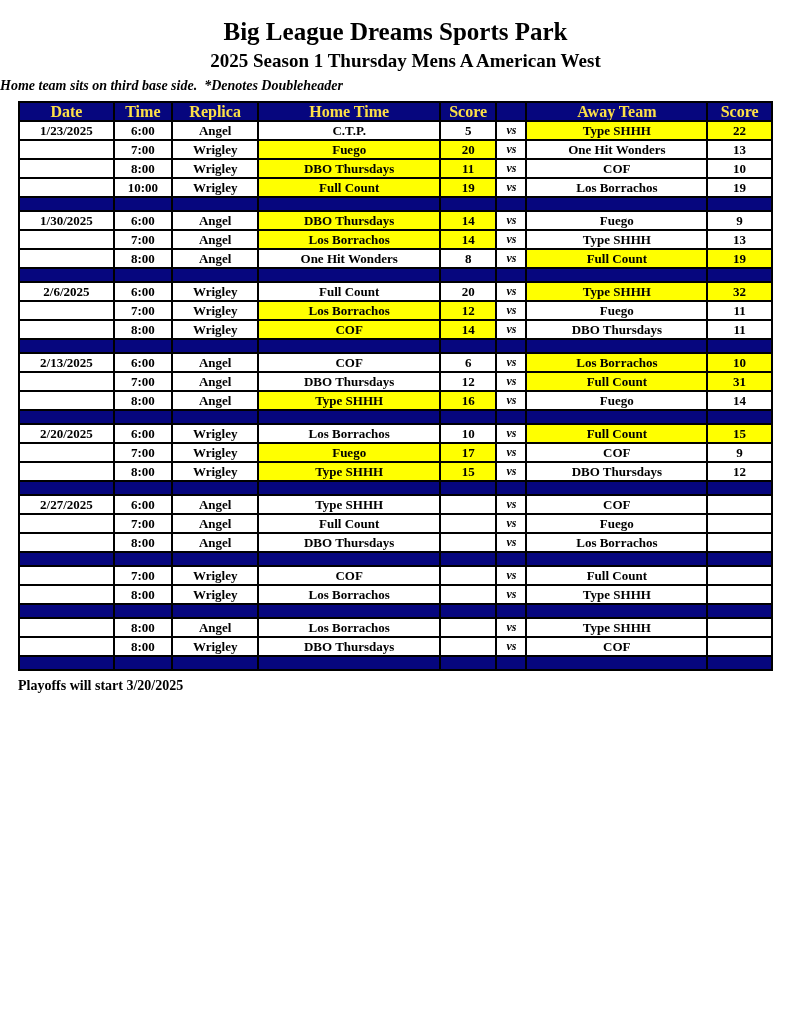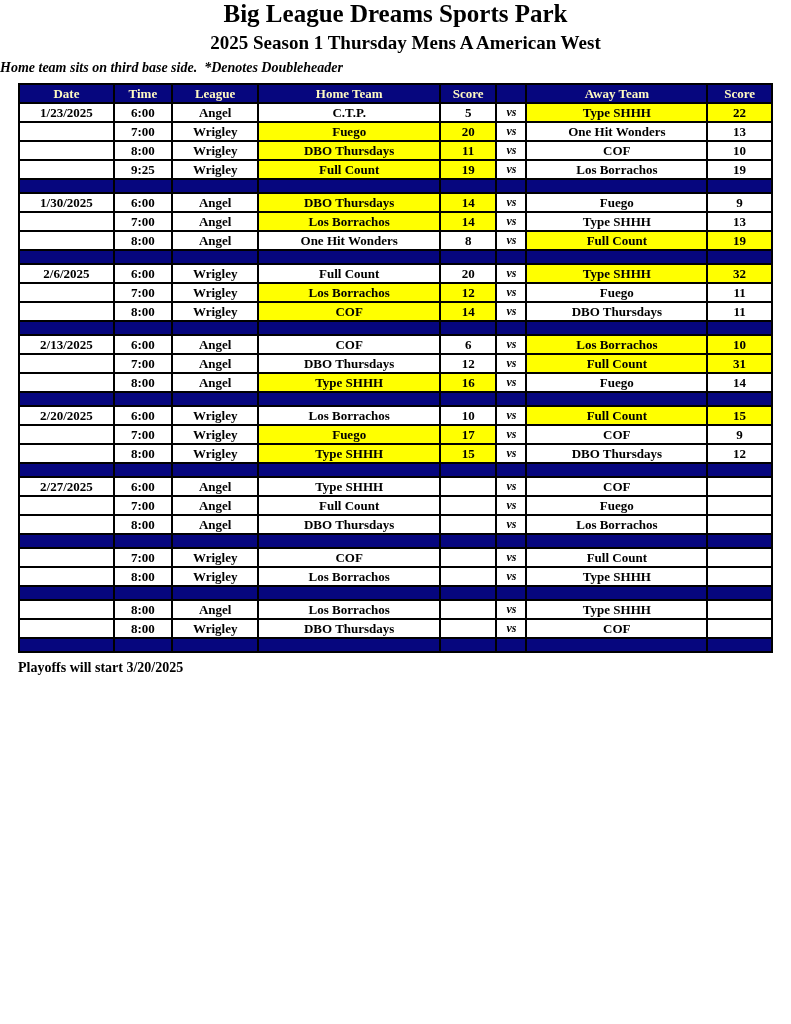--- a/index.html
+++ b/index.html
@@ -4,42 +4,42 @@
 <style>
   * { box-sizing: border-box; }
   html, body { margin: 0; padding: 0; background: #ffffff; }
   .page {
     width: 791px; height: 1024px; margin: 0 auto; background: #ffffff;
     font-family: "Liberation Serif", serif; color: #000;
     position: relative; overflow: hidden;
   }
   .title {
     text-align: center; font-weight: bold; font-size: 25px;
-    margin: 0; letter-spacing: 0px;
+    margin: 0; padding-top: 18px; letter-spacing: 0px;
   }
   .subtitle {
     text-align: center; font-weight: bold; font-size: 19px;
     margin: 4px 0 0 0;
     padding-left: 20px;
   }
   .note {
     text-align: left; font-weight: bold; font-style: italic;
     font-size: 14px; margin: 6px 0 7px 0; white-space: pre-wrap;
   }
   table.sched {
     border-collapse: collapse; table-layout: fixed;
     width: 755px; margin-left: 18px;
   }
   .sched th, .sched td {
     border: 2px solid #000000;
     font-weight: bold; font-size: 13px; text-align: center;
     padding: 0; height: 19px; line-height: 17px;
     overflow: hidden; white-space: nowrap;
   }
-  .sched thead th { background: var(--navy); color: #fef9c3; height: 18px; font-size: 13px; }
+  .sched thead th { background: var(--navy); color: #fde047; height: 18px; font-size: 16px; }
   .sched tr.sep td { background: var(--navy); height: 14px; line-height: 14px; }
   .sched td.win { background: var(--yellow); }
   .sched td.vs { font-style: italic; font-size: 12px; }
   .footer-note {
     font-weight: bold; font-size: 14px; margin: 7px 0 0 18px;
   }
 </style>
 </head>
 <body>
 
@@ -56,22 +56,22 @@
         <col style="width: 24.1%;">
         <col style="width: 7.5%;">
         <col style="width: 4%;">
         <col style="width: 24%;">
         <col style="width: 8.6%;">
       </colgroup>
     <thead>
         <tr>
           <th>Date</th>
           <th>Time</th>
-          <th>League</th>
-          <th>Home Team</th>
+          <th>Replica</th>
+          <th>Home Time</th>
           <th>Score</th>
           <th></th>
           <th>Away Team</th>
           <th>Score</th>
         </tr>
       </thead>
     <tbody>
         <tr>
           <td>1/23/2025</td>
           <td>6:00</td>
@@ -97,21 +97,21 @@
           <td>8:00</td>
           <td>Wrigley</td>
           <td class="win">DBO Thursdays</td>
           <td class="win">11</td>
           <td class="vs">vs</td>
           <td>COF</td>
           <td>10</td>
         </tr>
         <tr>
           <td></td>
-          <td>9:25</td>
+          <td>10:00</td>
           <td>Wrigley</td>
           <td class="win">Full Count</td>
           <td class="win">19</td>
           <td class="vs">vs</td>
           <td>Los Borrachos</td>
           <td>19</td>
         </tr>
         <tr class="sep">
           <td></td>
           <td></td>

